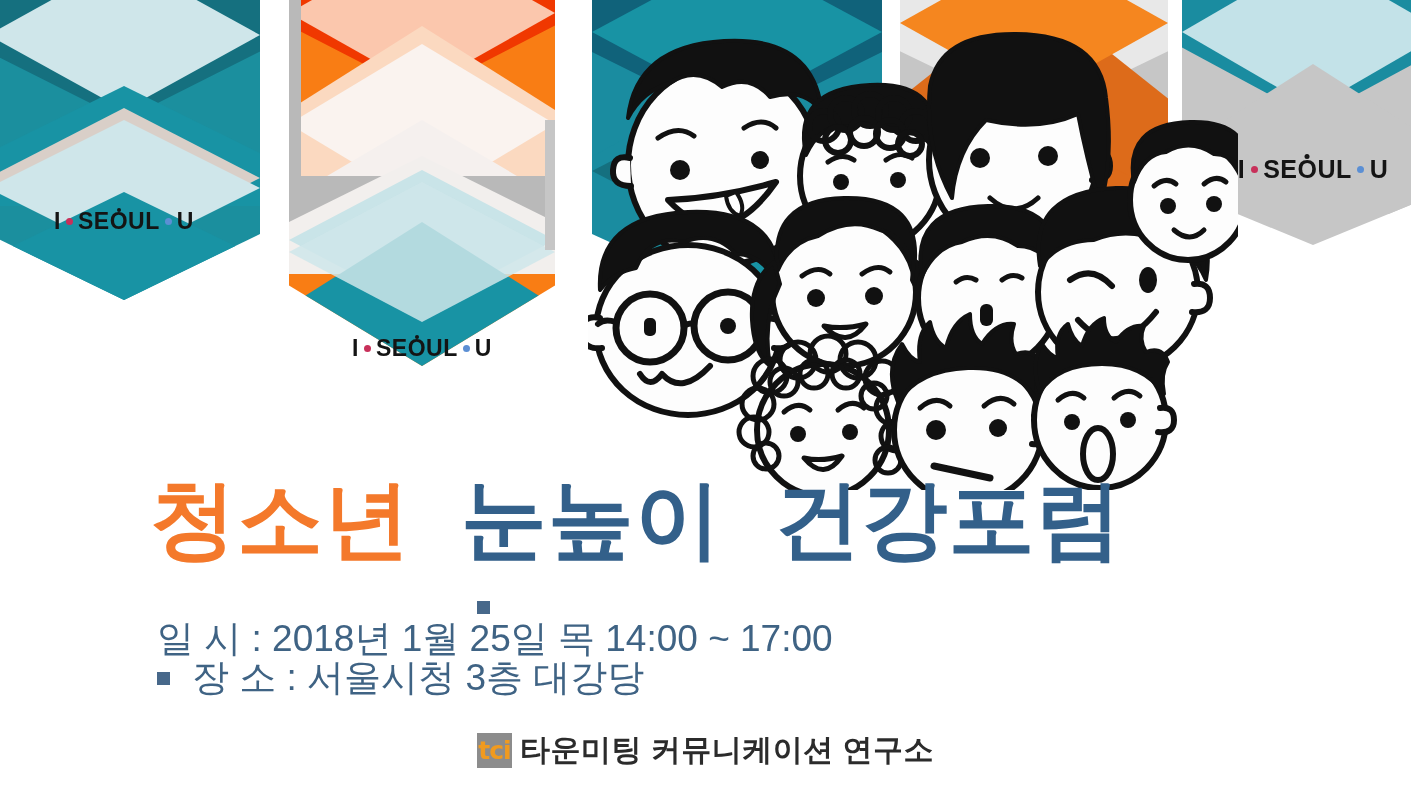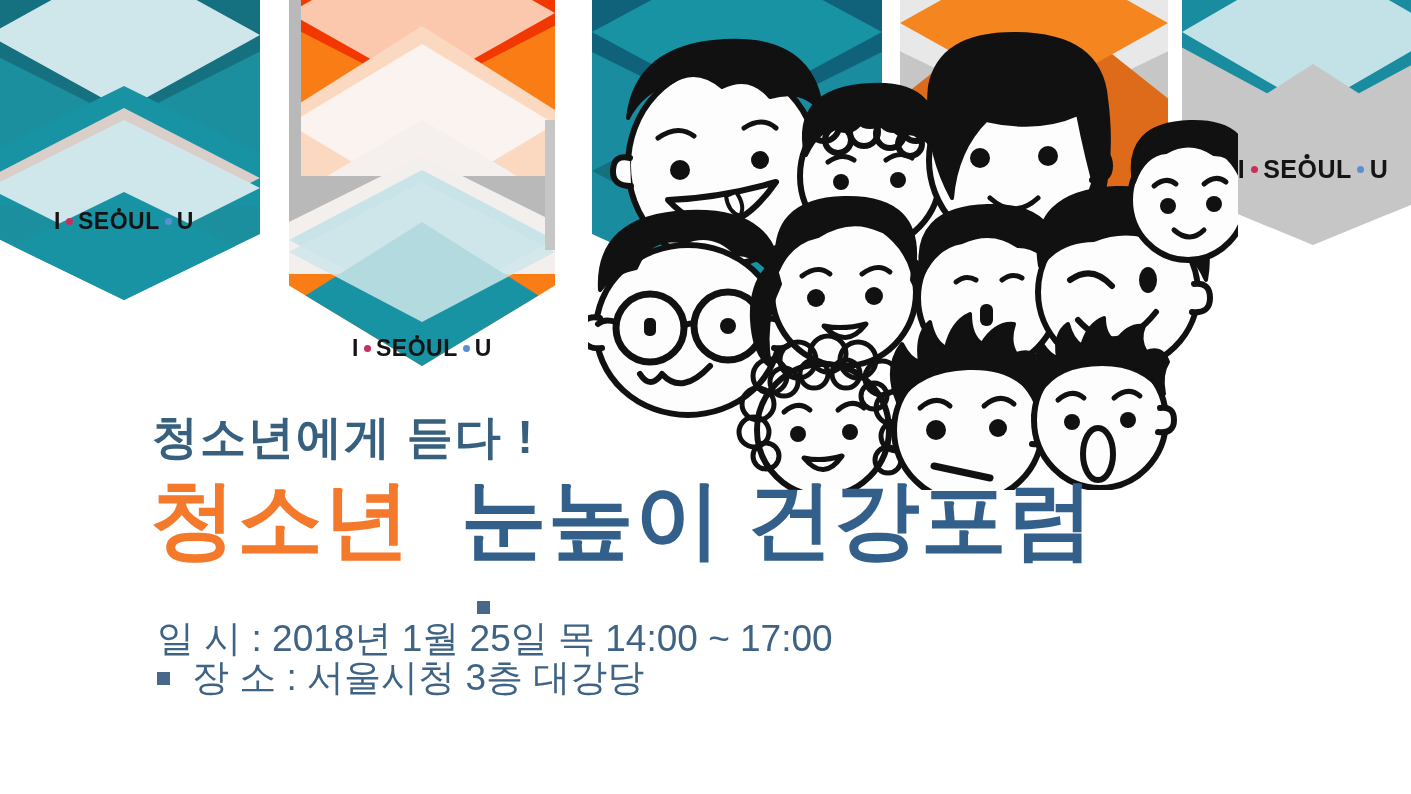--- a/index.html
+++ b/index.html
@@ -117,21 +117,21 @@
     position: absolute;
     left: 150px;
     top: 476px;
     font-size: 86px;
     font-weight: bold;
     letter-spacing: 1px;
     white-space: nowrap;
     line-height: 1;
   }
   .maintitle .t-orange { color: #f4792b; }
-  .maintitle .t-blue { color: #33608a; }
+  .maintitle .t-blue { color: #33608a; font-family: Liberation Mono, monospace; }
 
   .infoline {
     position: absolute;
     display: flex;
     align-items: center;
     color: #3f6384;
     font-size: 37px;
     white-space: nowrap;
   }
   .infoline .bullet {
@@ -441,31 +441,34 @@
           <path d="M616 154 q12 -10 22 -2" fill="none" stroke-width="5"></path>
           <path d="M586 200 q16 14 30 0" fill="none" stroke-width="5"></path>
         </g>
 
       </g>
     </svg>
   </div>
 
   <div id="textblock">
 
-    <div class="kicker">청소년에게 듣다 !</div>
 
     <div class="maintitle">
       <span class="t-orange">청소년</span><span>&nbsp;&nbsp;</span><span class="t-blue">눈높이  건강포럼</span>
     </div>
 
     <div class="infoline" id="info-0">
       <span class="bullet"></span>
       <span>일 시 : 2018년 1월 25일  목  14:00 ~  17:00</span>
     </div>
 
     <div class="infoline" id="info-1">
       <span class="bullet"></span>
       <span>장 소 : 서울시청 3층 대강당</span>
     </div>
   </div>
 
+  <div id="footer">
+    <span class="mark">tci</span>
+    <span class="fname">타운미팅 커뮤니케이션 연구소</span>
+  </div>
 
 </div>
 
 </body></html>

